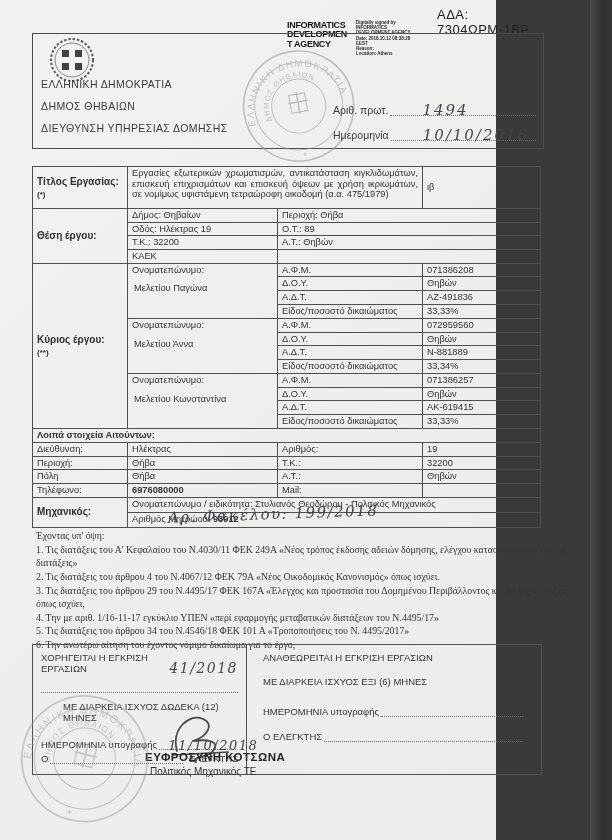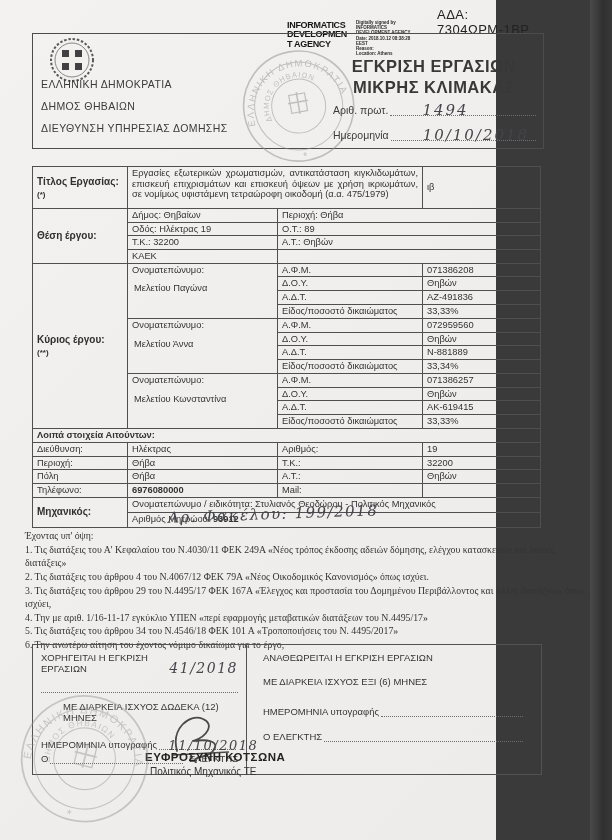--- a/index.html
+++ b/index.html
@@ -55,21 +55,21 @@
   .sup{font-size:8px;}
   .just{text-align:justify;}
   .mid{vertical-align:middle !important;}
   .b{font-weight:bold;}
   .owner-name{display:block;margin-top:8px;margin-left:2px;}
   
   .file-no{position:absolute;left:168px;top:505px;font-size:15px;letter-spacing:1.5px;
     transform:rotate(-2deg);}
   .legal{position:absolute;left:20px;top:530px;width:572px;
     font-family:"Liberation Serif",serif;font-size:9.8px;line-height:1.32;color:#343434;}
-  .legal p{margin:0 0 1px 5px;}
+  .legal p{margin:0 0 1px 16px;}
   
   .grant-box{
     position:absolute;left:32px;top:644px;width:508px;height:129px;
     border:1.2px solid #525252;display:flex;font-size:9.5px;color:#353535;
   }
   .grant-left{width:213px;position:relative;padding:7px 8px;box-sizing:border-box;}
   .grant-right{flex:1;border-left:1px solid #525252;position:relative;
     padding:7px 16px;box-sizing:border-box;}
   .grant-left .gl-title{display:flex;align-items:flex-end;}
   .gl-num{font-size:14px;letter-spacing:1.5px;margin-left:8px;position:relative;top:2px;}
@@ -133,24 +133,20 @@
       </text>
       <text font-size="7.5" letter-spacing="1" font-family="Liberation Sans,sans-serif">
         <textPath href="#arcIn1" startOffset="2">ΔΗΜΟΣ ΘΗΒΑΙΩΝ</textPath>
       </text>
       <text x="57" y="116" font-size="11">*</text>
       <rect x="53" y="50" width="16" height="18" fill="none" stroke="#8e8e8e" stroke-width="1.2"></rect>
       <line x1="61" y1="48" x2="61" y2="70" stroke="#8e8e8e" stroke-width="1.5"></line>
       <line x1="51" y1="58" x2="71" y2="58" stroke="#8e8e8e" stroke-width="1.5"></line>
     </svg>
 
-    <div class="doc-title">
-      <div>ΕΓΚΡΙΣΗ ΕΡΓΑΣΙΩΝ</div>
-      <div>ΜΙΚΡΗΣ ΚΛΙΜΑΚΑΣ</div>
-    </div>
 
     <div class="fill-line" style="top:70px;">
       <span>Αριθ. πρωτ.</span>
       <span class="leader">
         <span class="hand">1494</span>
       </span>
     </div>
     <div class="fill-line" style="top:95px;">
       <span>Ημερομηνία</span>
       <span class="leader">

